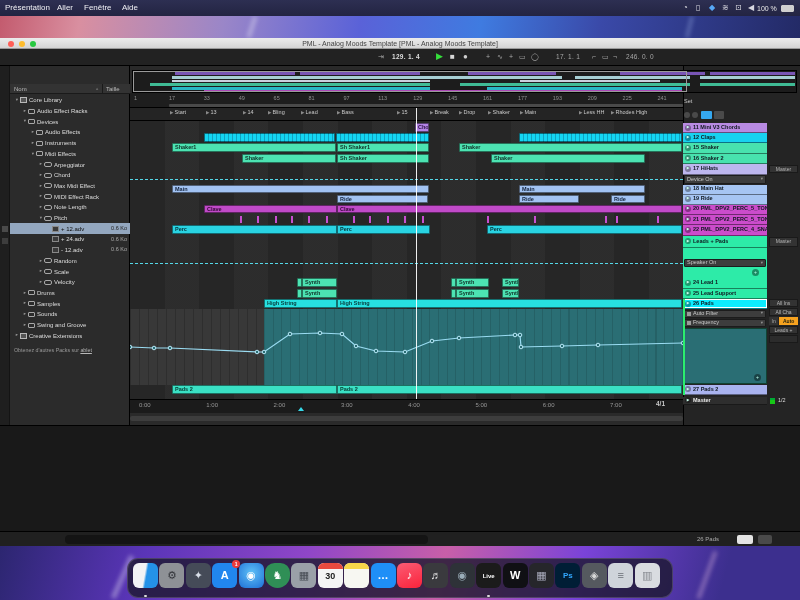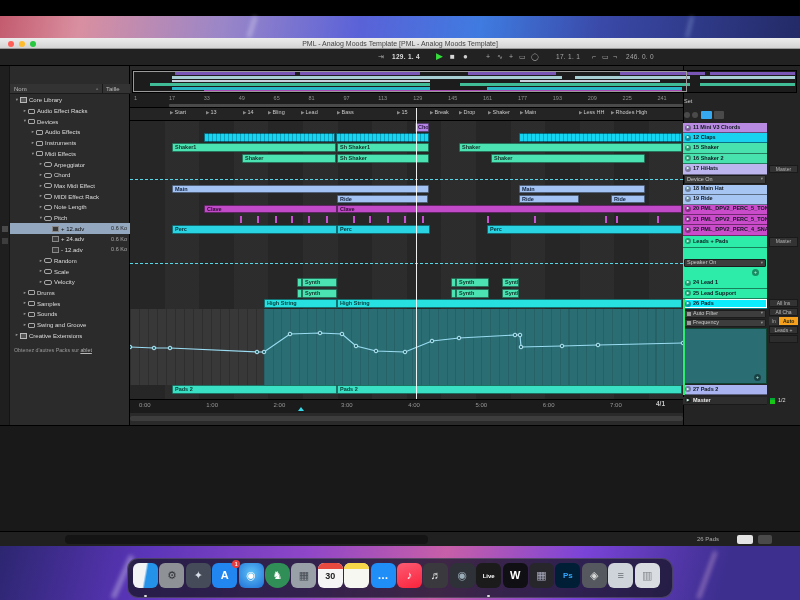--- a/index.html
+++ b/index.html
@@ -69,20 +69,34 @@
 
 #dock{position:absolute;left:127px;top:558px;width:546px;height:40px;background:rgba(28,24,46,.8);border:1px solid rgba(255,255,255,.16);border-radius:11px;z-index:60}
 .dicon{position:absolute;top:563px;width:25px;height:25px;border-radius:6px;display:flex;align-items:center;justify-content:center;font-size:11px;font-weight:bold;z-index:61}
 .dbadge{position:absolute;top:-3px;right:-3px;width:8px;height:8px;border-radius:50%;background:#ec3b3b;color:#fff;font-size:5px;display:flex;align-items:center;justify-content:center}
 .ddot{position:absolute;top:594.5px;width:2.5px;height:2.5px;border-radius:50%;background:#ddd;z-index:61}
 </style>
 </head>
 <body>
 
 <div id="screen">
+  <div id="menubar">
+      <div class="menu-item" style="left: 5px;">Présentation</div>
+      <div class="menu-item" style="left: 57px;">Aller</div>
+      <div class="menu-item" style="left: 84px;">Fenêtre</div>
+      <div class="menu-item" style="left: 122px;">Aide</div>
+      <div class="status-ic" style="left: 683px;">◔</div>
+      <div class="status-ic" style="left: 696px;">▯</div>
+      <div class="status-ic" style="left: 709px; color: rgb(87, 168, 245);">◆</div>
+      <div class="status-ic" style="left: 722px;">≋</div>
+      <div class="status-ic" style="left: 735px;">⊡</div>
+      <div class="status-ic" style="left: 748px;">◀</div>
+      <div style="left: 757px; top: 4.5px; position: absolute; font-size: 7px; color: rgb(232, 232, 232);">100 %</div>
+      <div style="left: 781px; top: 5px; position: absolute; width: 13px; height: 7px; border: 1px solid rgb(207, 207, 207); border-radius: 1px; background: linear-gradient(90deg, rgb(207, 207, 207) 0px, rgb(207, 207, 207) 100%);"></div>
+    </div>
   <div id="desktop-top">
     <div class="streak" style="left:250px;top:0;width:4px;height:22px;transform:rotate(18deg)"></div>
     <div class="streak" style="left:688px;top:0;width:3px;height:22px;transform:rotate(14deg);background:#bcd2ff"></div>
   </div>
   <div id="desktop-bottom">
     <div class="streak" style="left:120px;top:8px;width:5px;height:46px;transform:rotate(24deg)"></div>
     <div class="streak" style="left:705px;top:4px;width:4px;height:50px;transform:rotate(20deg);background:#ffd2ee"></div>
   </div>
 
   <div id="titlebar">

